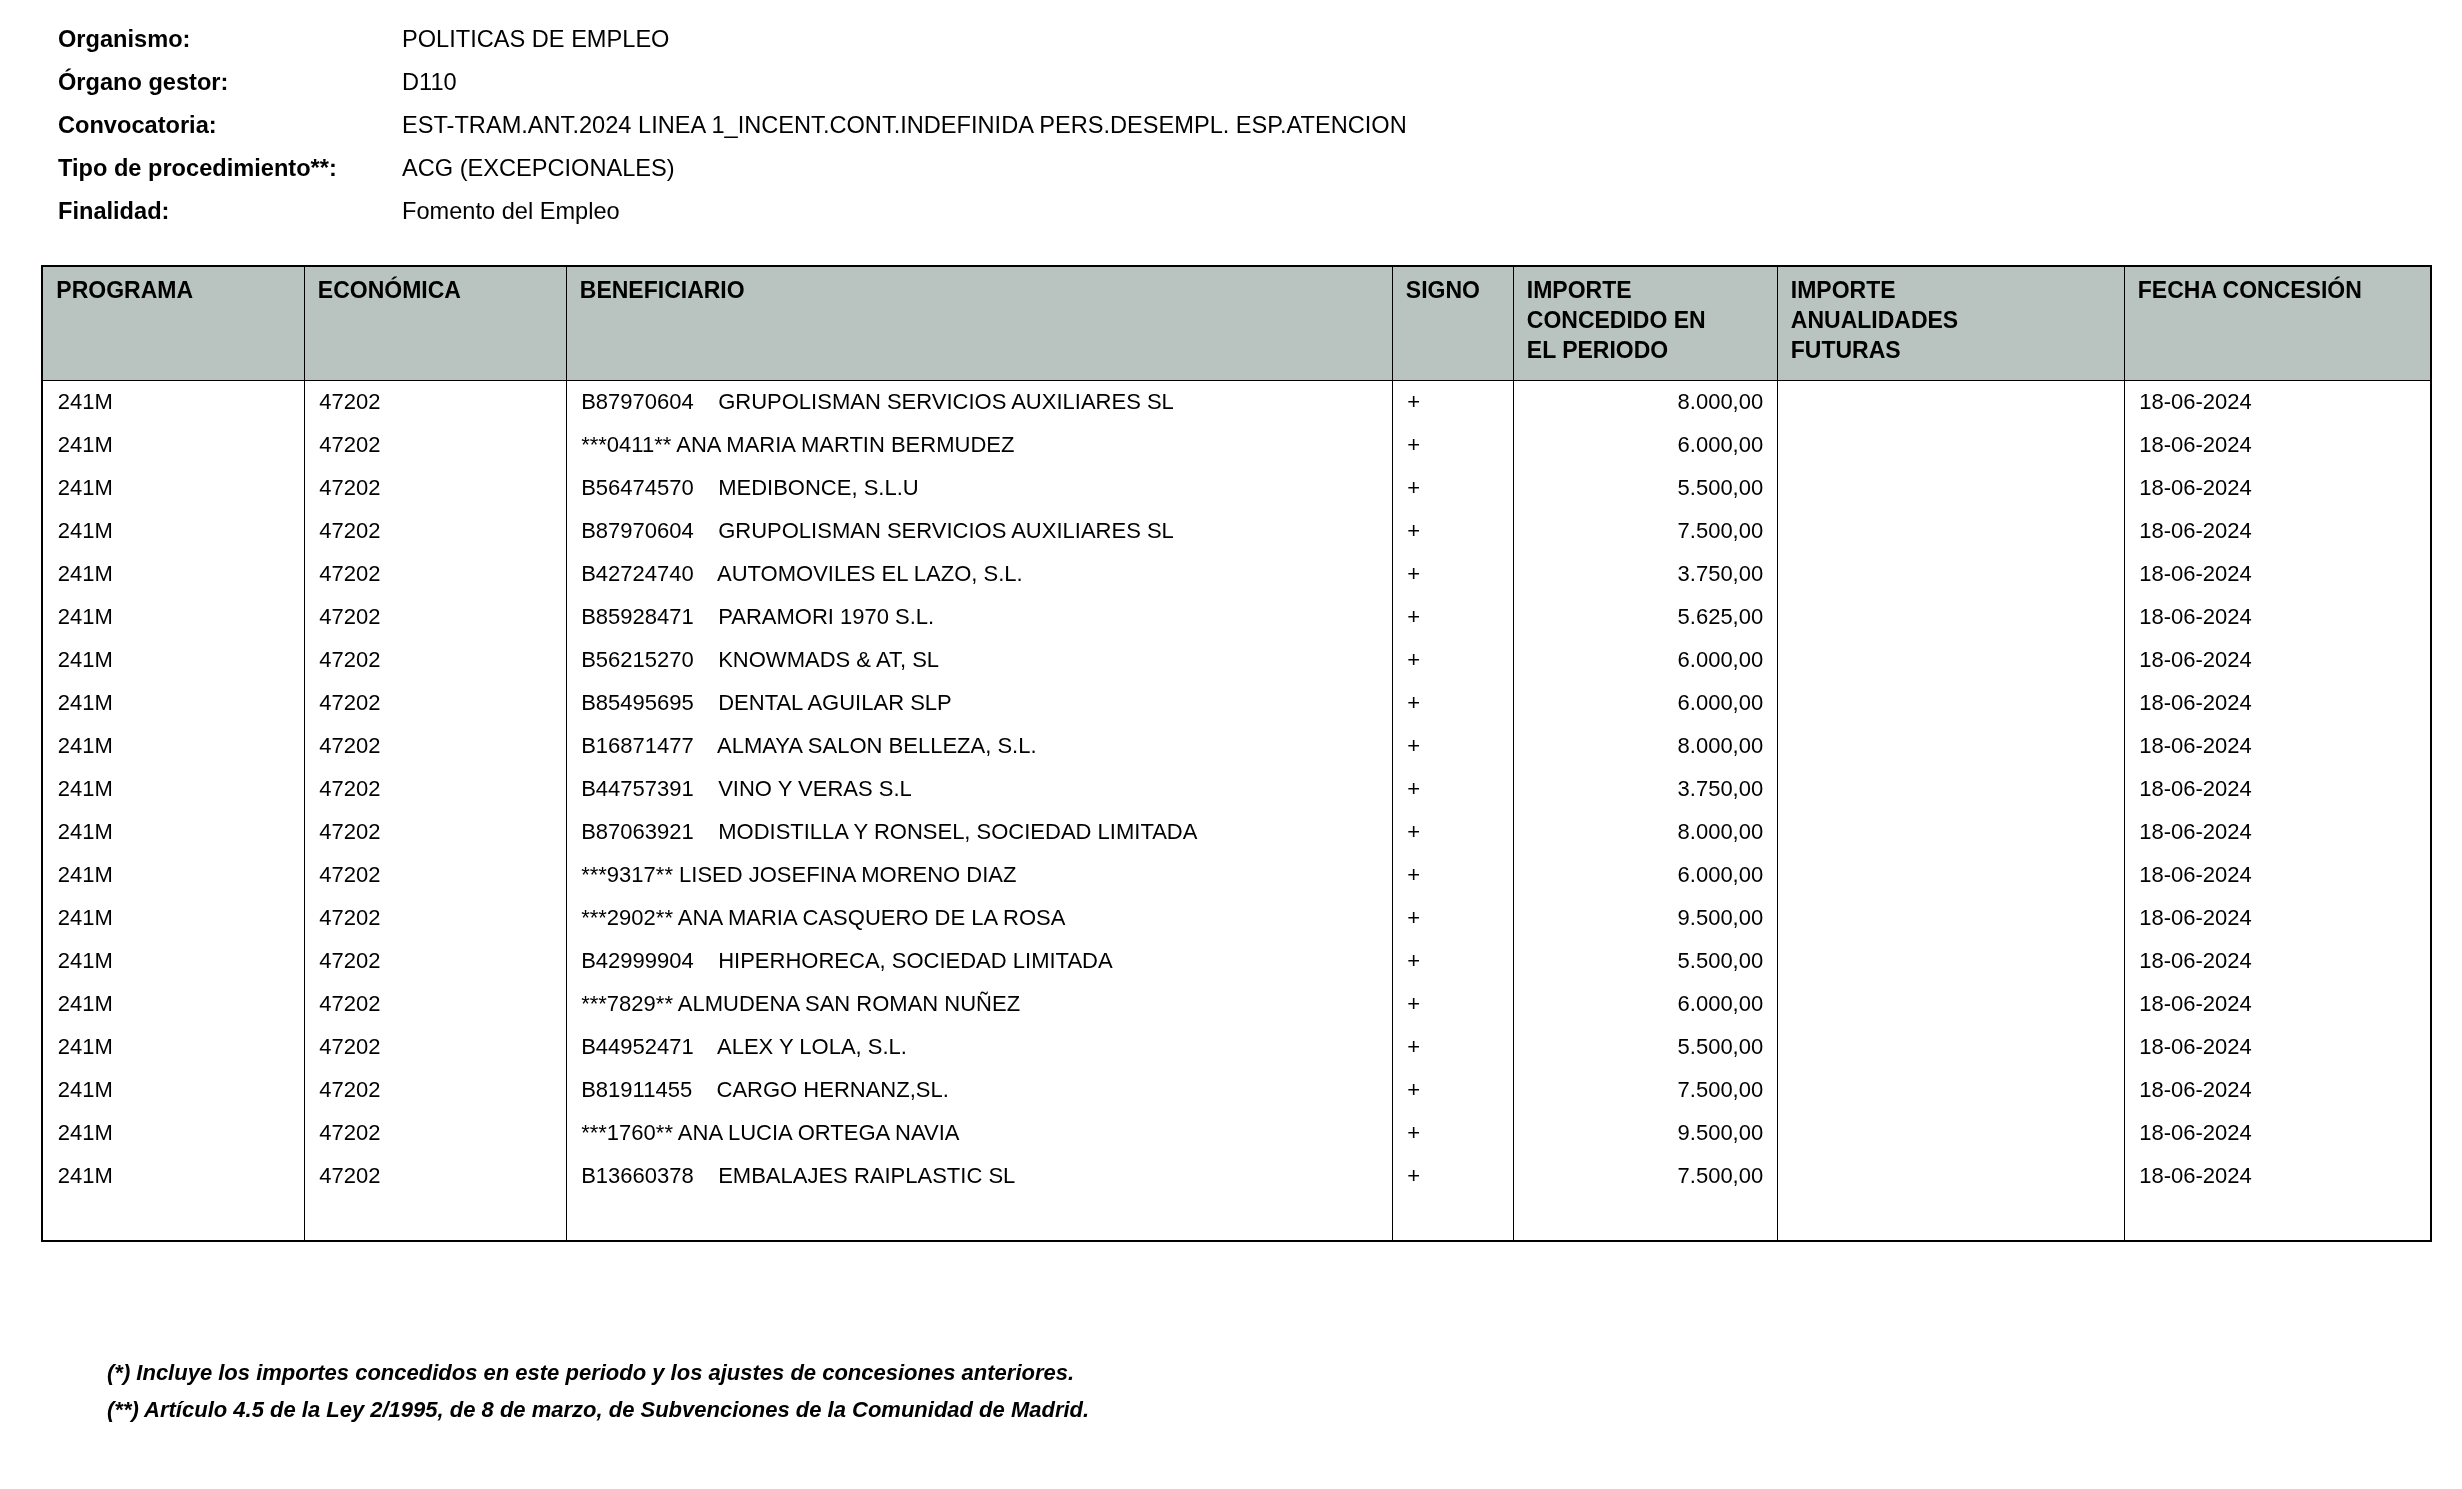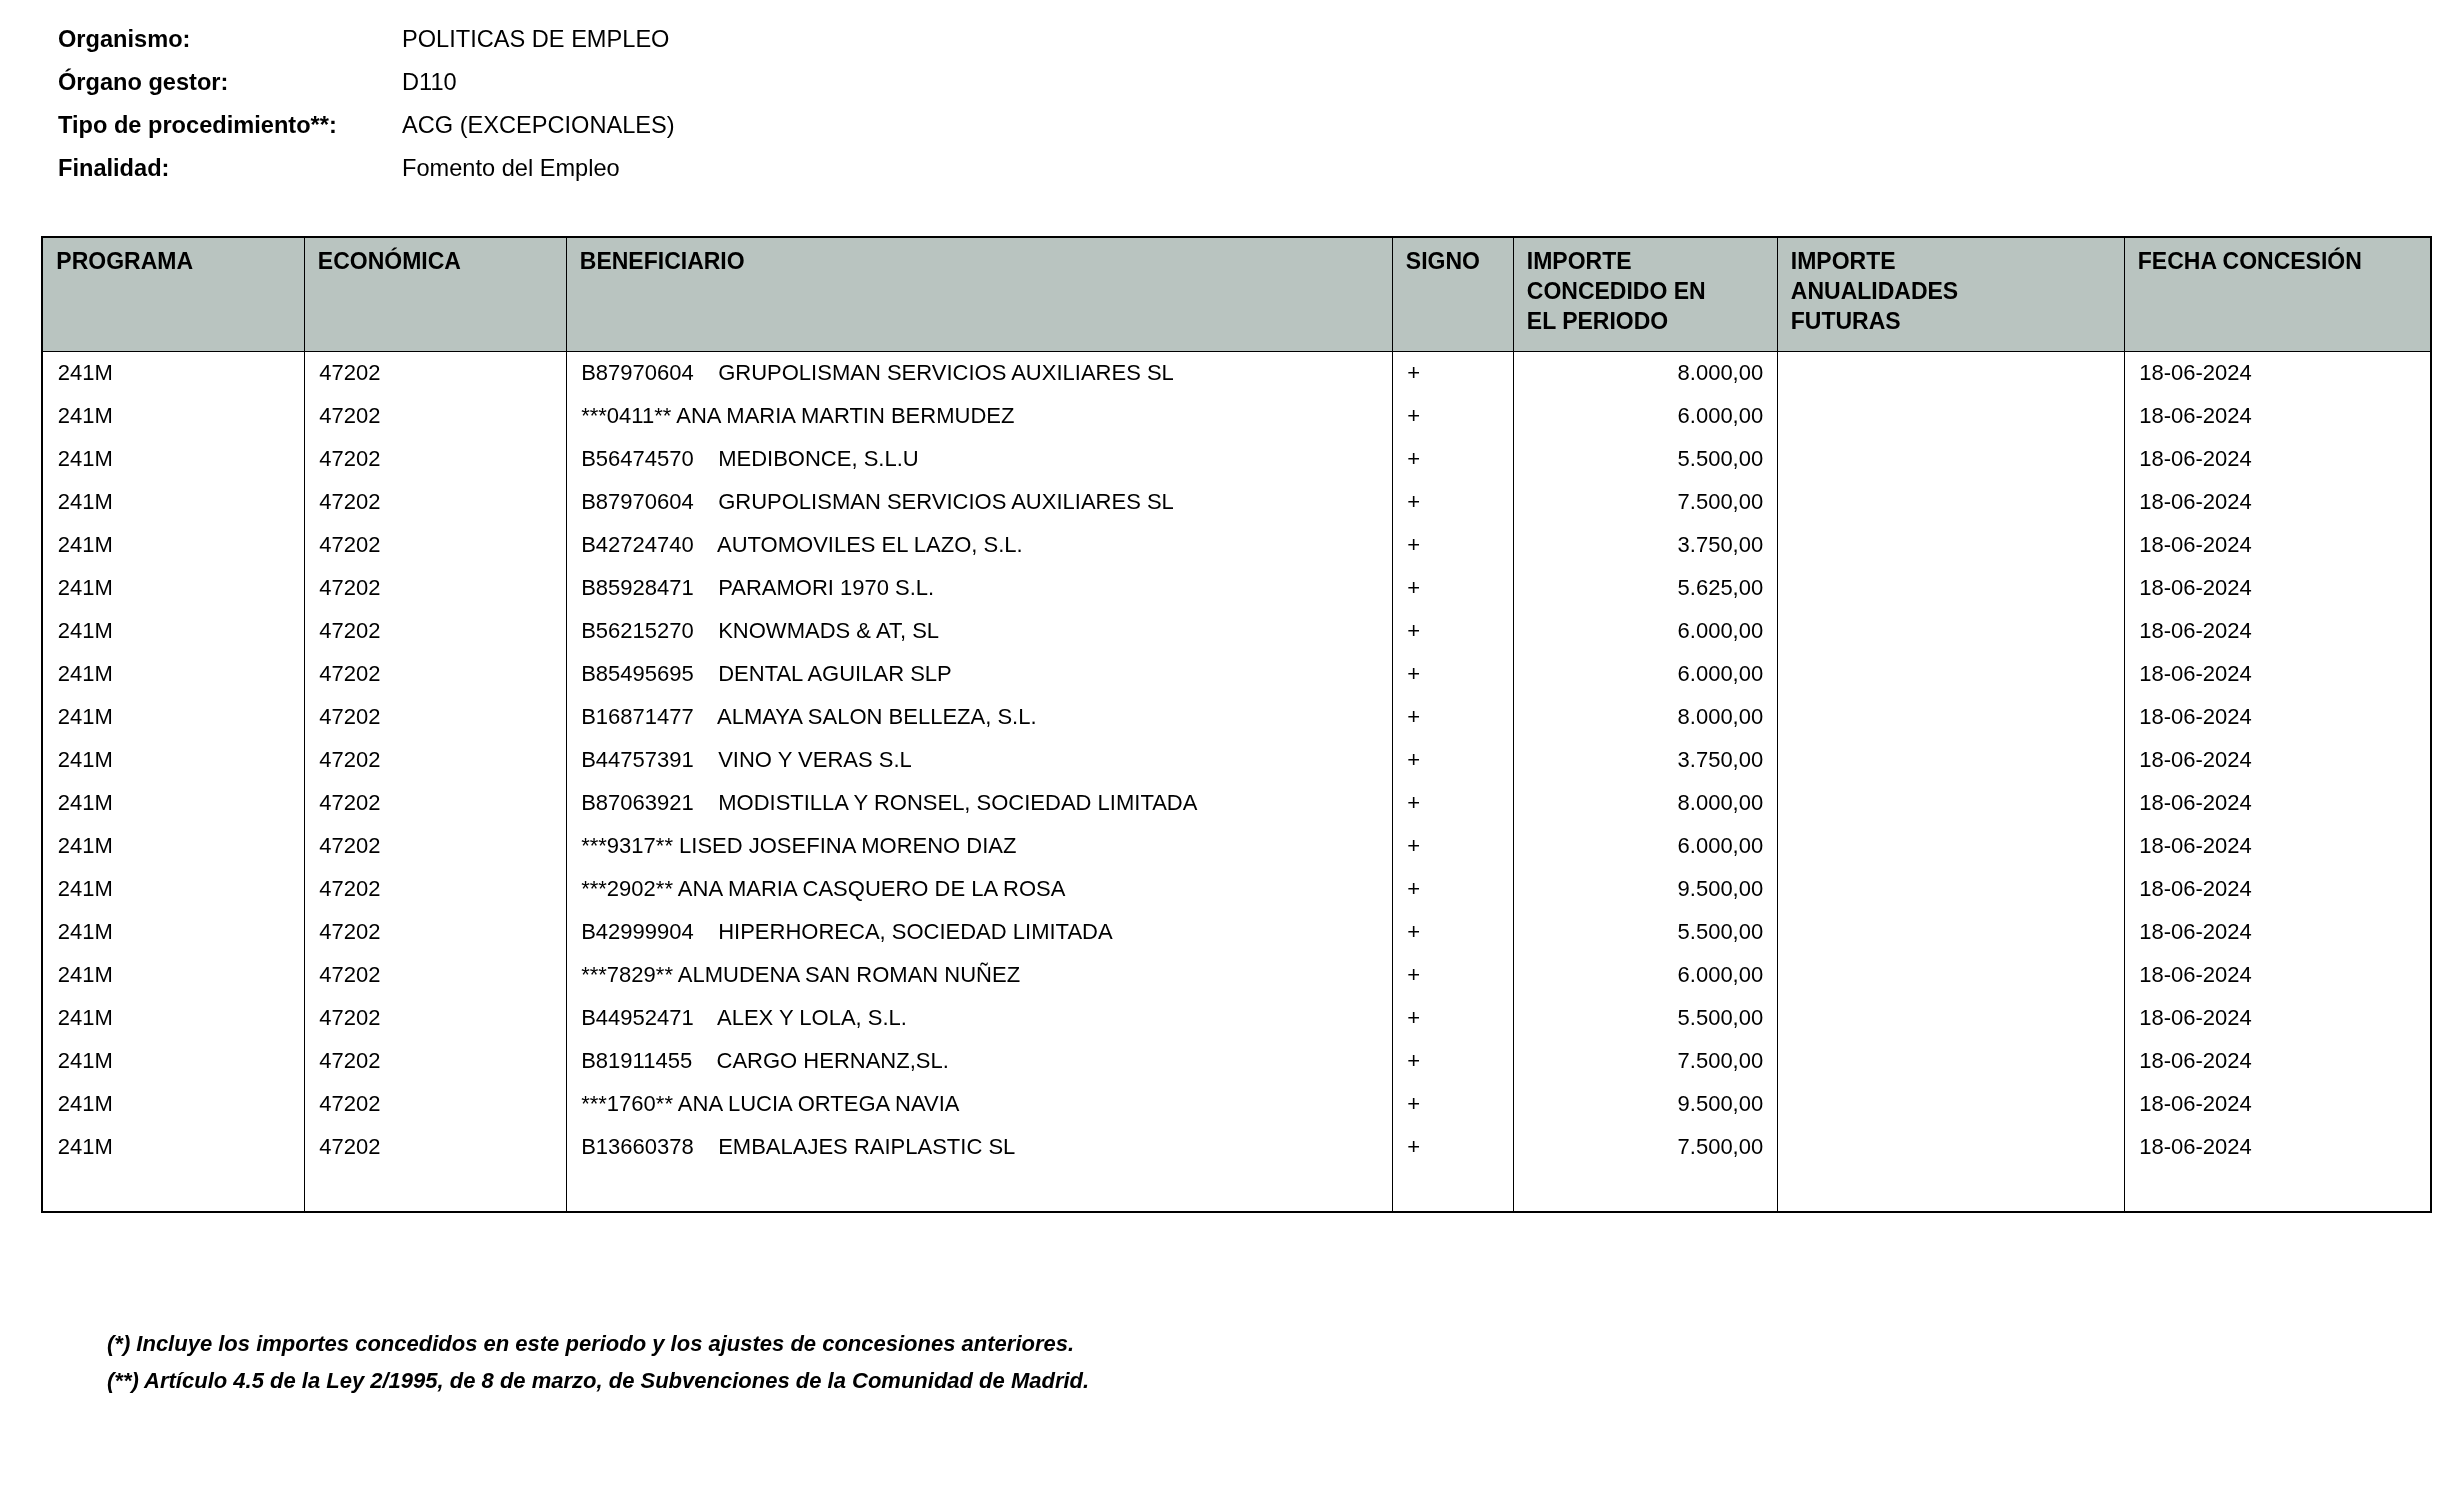--- a/index.html
+++ b/index.html
@@ -19,21 +19,21 @@
     border-radius: 14px;
   }
   
   .meta { margin-left: 58px; }
   .meta-row { display: flex; line-height: 43px; font-size: 23.6px; }
   .meta-label { flex: 0 0 344px; font-weight: bold; }
   .meta-value { white-space: pre; }
 
   
   table.grants {
-    margin: 46px 0 0 41px;
+    margin: 32px 0 0 41px;
     border-collapse: collapse;
     table-layout: fixed;
     width: 2390px;
     border: 2.2px solid #000;
   }
   table.grants th {
     border: 1.5px solid #000;
     vertical-align: top;
     text-align: left;
     font-size: 23px;
@@ -72,20 +72,24 @@
 <div class="page">
 
   <div class="meta" id="meta-block">
       <div class="meta-row">
         <span class="meta-label">Organismo:</span>
         <span class="meta-value">POLITICAS DE EMPLEO</span>
       </div>
       <div class="meta-row">
         <span class="meta-label">Órgano gestor:</span>
         <span class="meta-value">D110</span>
+      </div>
+      <div class="meta-row">
+        <span class="meta-label">Convocatoria:</span>
+        <span class="meta-value">EST-TRAM.ANT.2024 LINEA 1_INCENT.CONT.INDEFINIDA PERS.DESEMPL. ESP.ATENCION</span>
       </div>
       <div class="meta-row">
         <span class="meta-label">Tipo de procedimiento**:</span>
         <span class="meta-value">ACG (EXCEPCIONALES)</span>
       </div>
       <div class="meta-row">
         <span class="meta-label">Finalidad:</span>
         <span class="meta-value">Fomento del Empleo</span>
       </div>
     </div>

